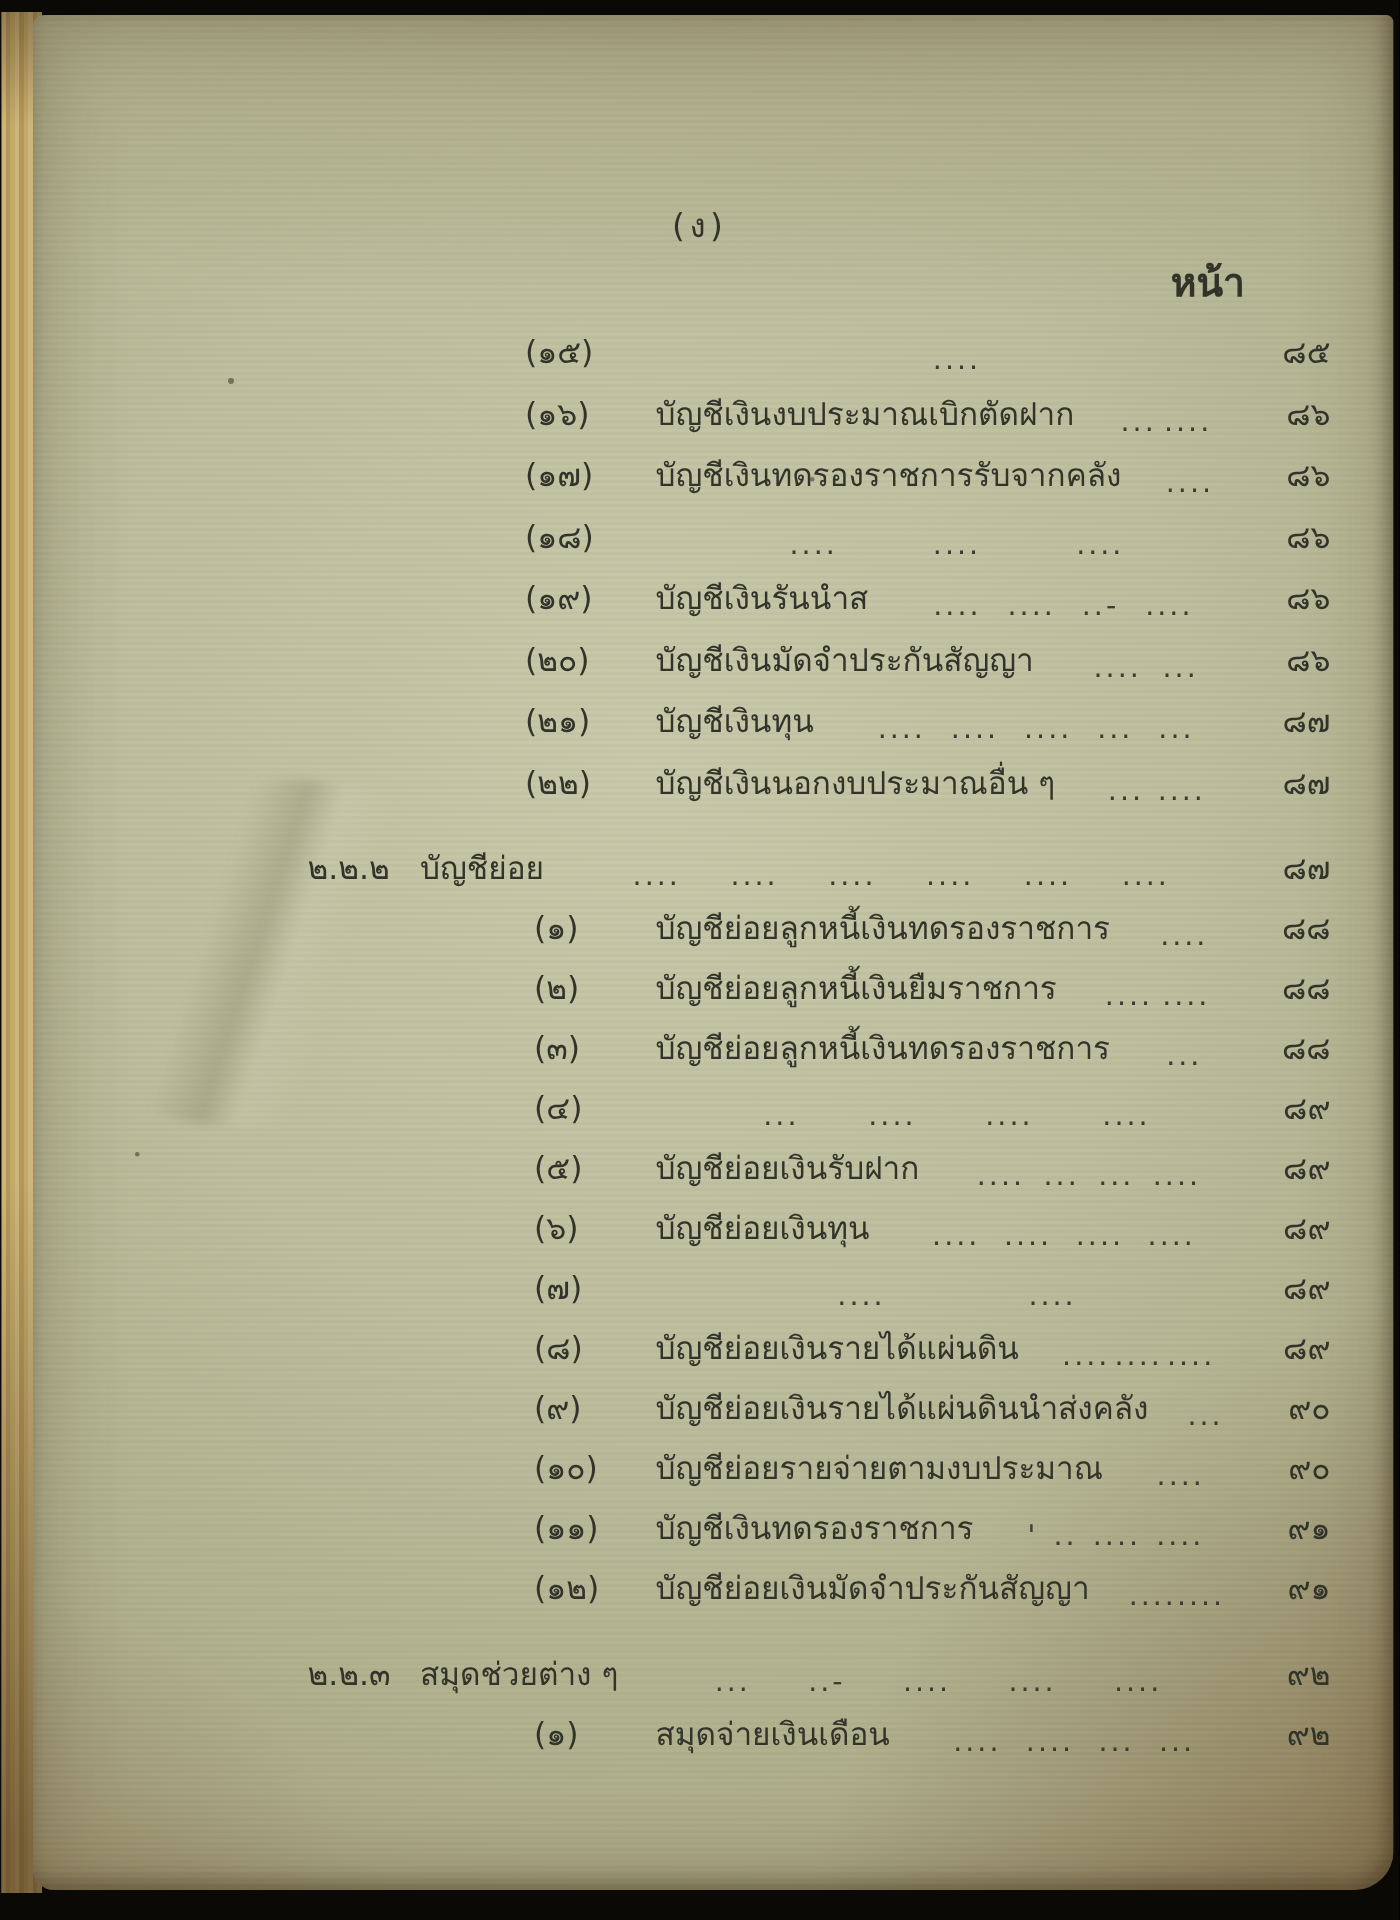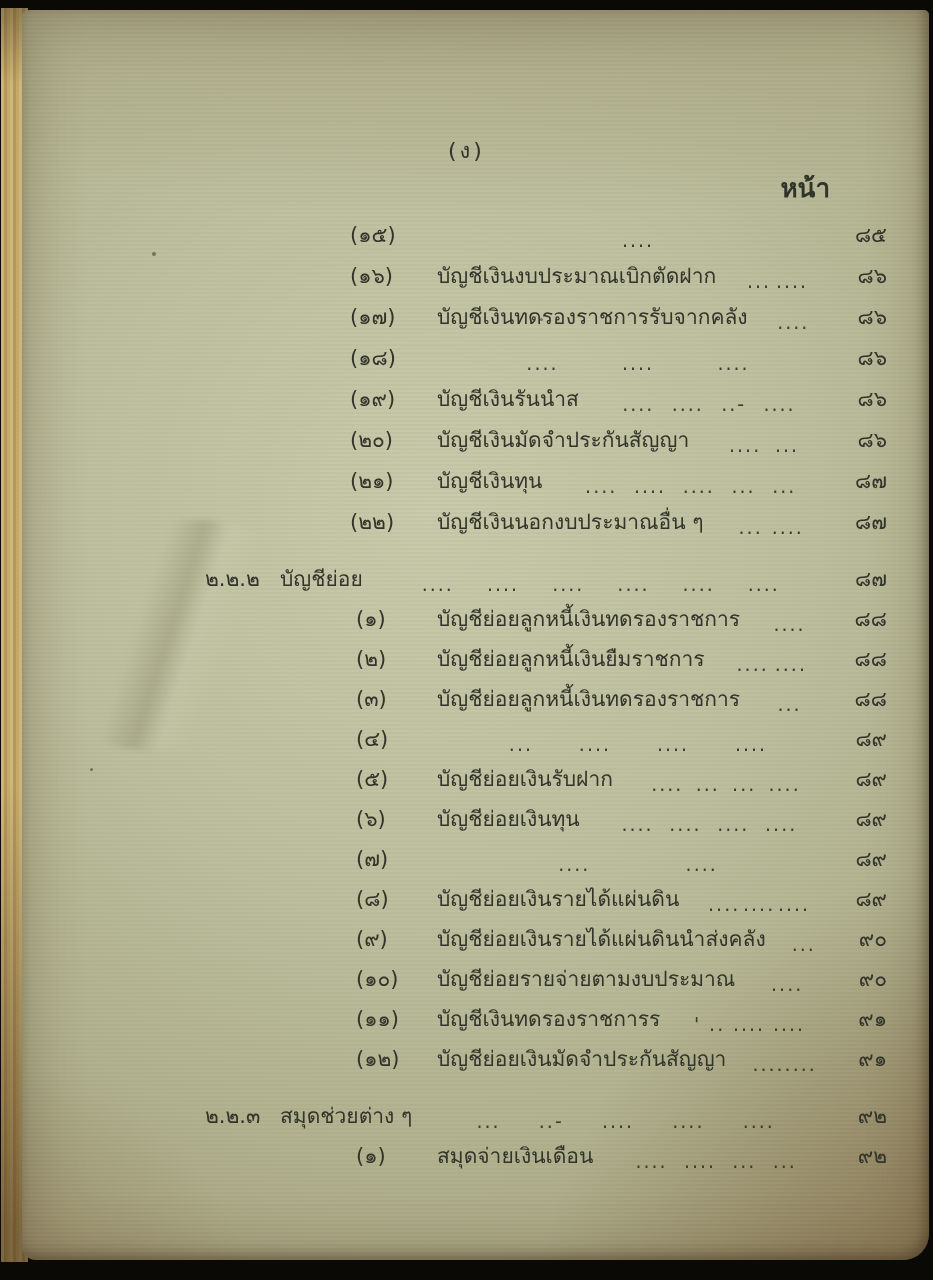--- a/index.html
+++ b/index.html
@@ -242,21 +242,21 @@
         <div class="row sub">
     <span class="num">(๑๐)</span>
     <span class="title">บัญชีย่อยรายจ่ายตามงบประมาณ</span>
     <span class="leader">
             <span>....</span>
           </span>
     <span class="pageno">๙๐</span>
   </div>
         <div class="row sub">
     <span class="num">(๑๑)</span>
-    <span class="title">บัญชีเงินทดรองราชการร</span>
+    <span class="title">บัญชีเงินทดรองราชการ</span>
     <span class="leader">
             <span>'</span>
             <span>..</span>
             <span>....</span>
             <span>....</span>
           </span>
     <span class="pageno">๙๑</span>
   </div>
         <div class="row sub">
     <span class="num">(๑๒)</span>

